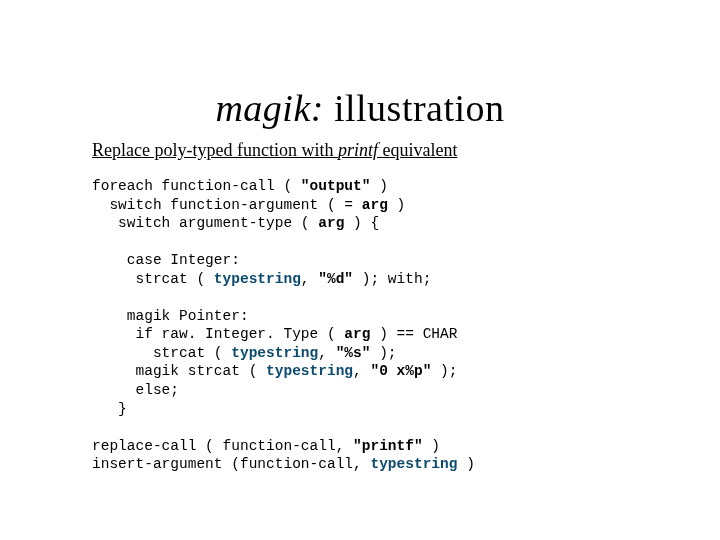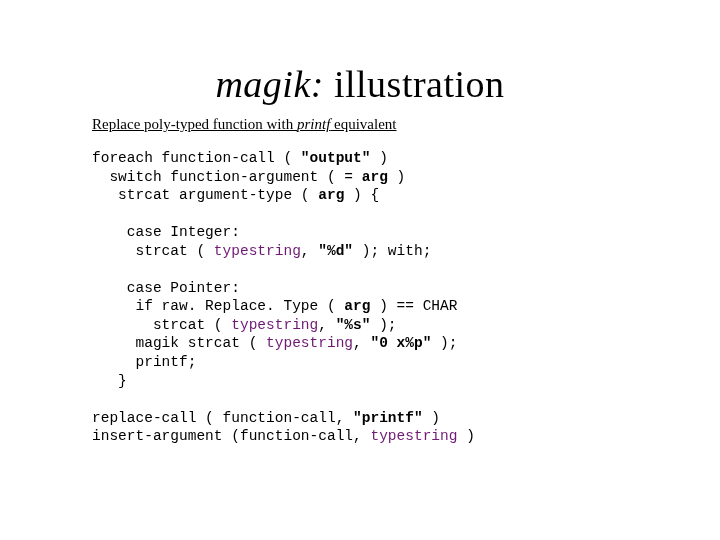--- a/index.html
+++ b/index.html
@@ -14,66 +14,66 @@
   }
   .slide {
     width: 720px;
     height: 540px;
     position: relative;
     box-sizing: border-box;
   }
   .title {
     text-align: center;
     font-size: 38px;
-    margin-top: 62px;
+    margin-top: 86px;
     margin-bottom: 10px;
     letter-spacing: 0.5px;
   }
   .title .italic { font-style: italic; }
   .subtitle {
-    font-size: 15px;
+    font-size: 18px;
     text-decoration: underline;
     margin-left: 92px;
     margin-top: 8px;
   }
   .subtitle .italic { font-style: italic; }
   .code {
     font-family: "Courier New", Courier, monospace;
     font-size: 14.5px;
     line-height: 1.28;
     white-space: pre;
     margin-left: 92px;
     margin-top: 16px;
   }
   .kw { font-weight: bold; }
-  .red { color: #701a75; font-weight: normal; }
+  .red { color: #0c4a6e; font-weight: bold; }
 </style>
 </head>
 <body>
 
 <div class="slide">
 
   <div class="title">
     <span class="italic">magik:</span><span> illustration</span>
   </div>
 
   <div class="subtitle">
     <span>Replace poly-typed function with </span><span class="italic">printf</span><span> equivalent</span>
   </div>
 
   <div class="code"><span>foreach function-call ( </span><span class="kw">"output"</span><span> )</span>
 <span>  switch function-argument ( = </span><span class="kw">arg</span><span> )</span>
-<span>   strcat argument-type ( </span><span class="kw">arg</span><span> ) {</span>
+<span>   switch argument-type ( </span><span class="kw">arg</span><span> ) {</span>
 <span></span>
 <span>    case Integer:</span>
 <span>     strcat ( </span><span class="red">typestring</span><span>, </span><span class="kw">"%d"</span><span> ); with;</span>
 <span></span>
-<span>    case Pointer:</span>
-<span>     if raw. Replace. Type ( </span><span class="kw">arg</span><span> ) == CHAR</span>
+<span>    magik Pointer:</span>
+<span>     if raw. Integer. Type ( </span><span class="kw">arg</span><span> ) == CHAR</span>
 <span>       strcat ( </span><span class="red">typestring</span><span>, </span><span class="kw">"%s"</span><span> );</span>
 <span>     magik strcat ( </span><span class="red">typestring</span><span>, </span><span class="kw">"0 x%p"</span><span> );</span>
-<span>     printf;</span>
+<span>     else;</span>
 <span>   }</span>
 <span></span>
 <span>replace-call ( function-call, </span><span class="kw">"printf"</span><span> )</span>
 <span>insert-argument (function-call, </span><span class="red">typestring</span><span> )</span></div>
 
 </div>
 
 </body></html>

